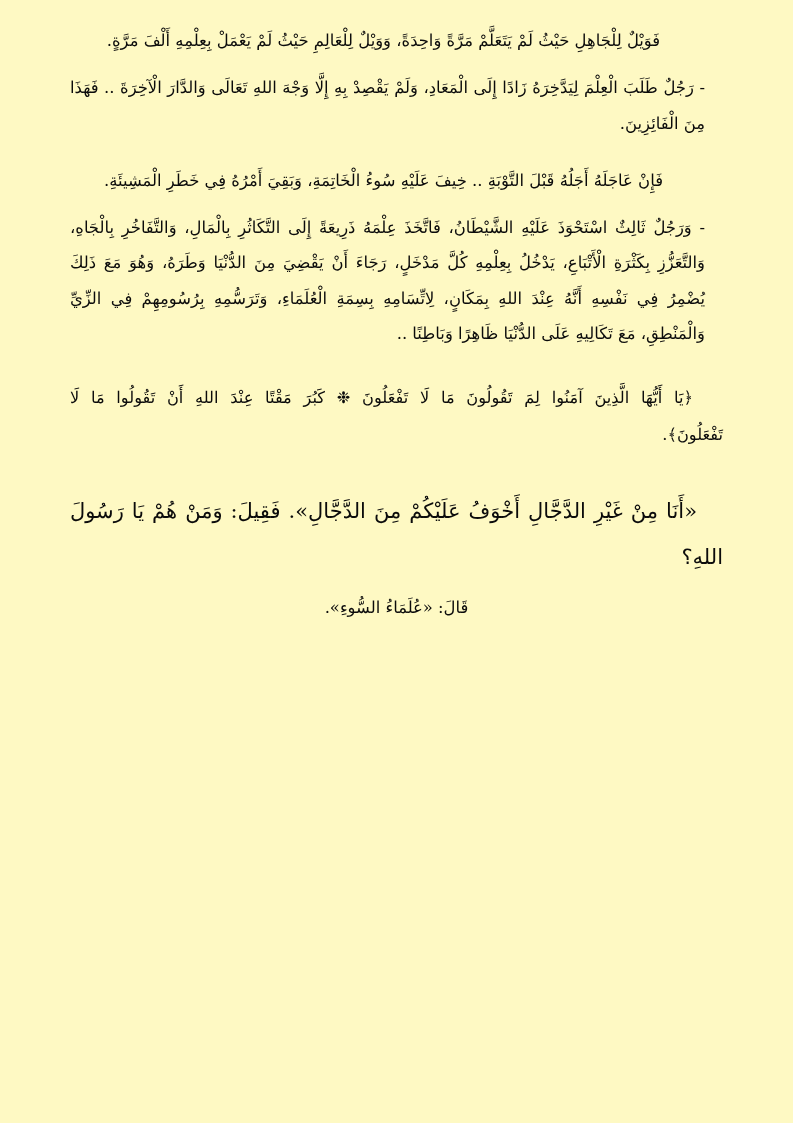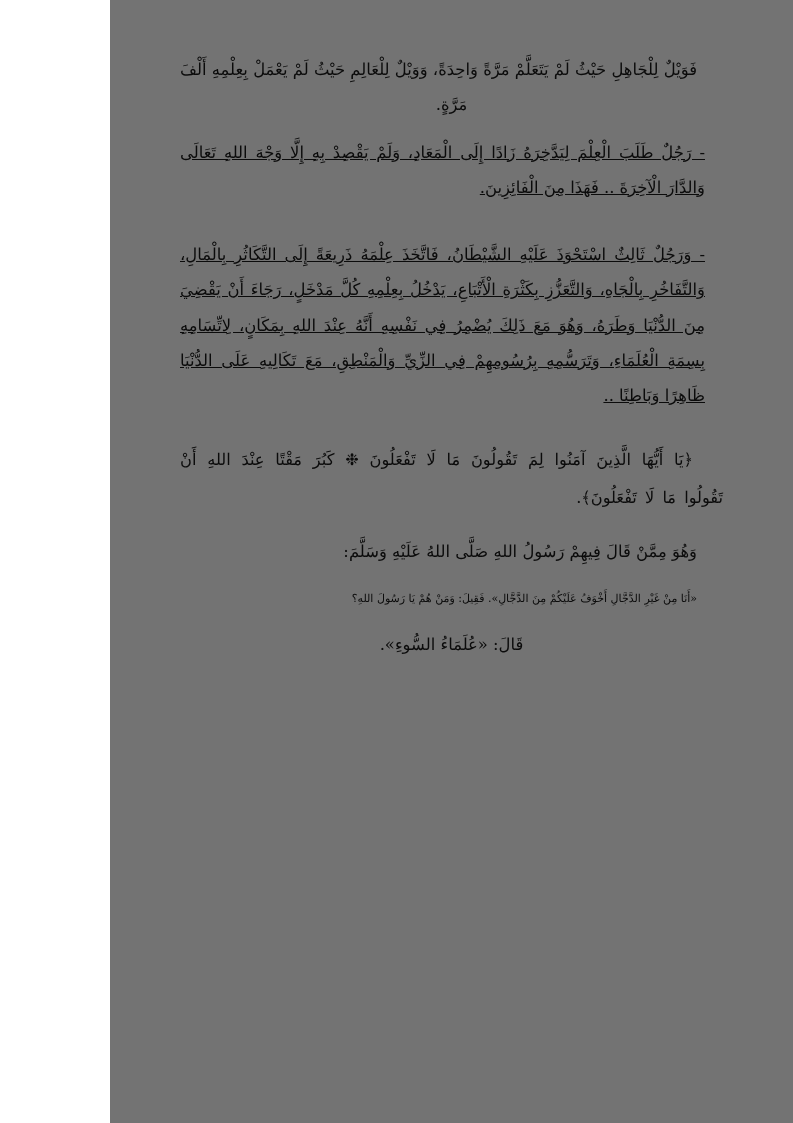--- a/index.html
+++ b/index.html
@@ -8,25 +8,25 @@
     background: #ffffff;
   }
   body {
     width: 793px;
     height: 1123px;
     font-family: "DejaVu Serif", "Liberation Serif", serif;
     color: #0b0b0b;
   }
   .page {
     position: relative;
-    width: 683px;
+    width: 793px;
     height: 1123px;
-    background: #737373;
+    background: #fef9c3;
     box-sizing: border-box;
-    padding: 52px 70px 40px 70px;
+    padding: 23px 70px 40px 70px;
     overflow: hidden;
   }
   .doc-body {
     direction: rtl;
     text-align: justify;
     text-align-last: center;
     font-size: 16.5px;
     line-height: 2.2;
   }
   .para {
@@ -41,85 +41,84 @@
   }
   .para.no-indent {
     text-indent: 0;
   }
   .para.center-last {
     text-align-last: center;
   }
   .para.dash {
     text-indent: 0;
     padding-right: 18px;
-    text-decoration: underline;
   }
   .quran {
     margin: 0 0 2px 0;
     direction: rtl;
     text-align: justify;
     text-align-last: right;
     text-indent: 30px;
     font-size: 16.2px;
     line-height: 2.3;
     word-spacing: 3px;
   }
   .hadith {
     margin: 0 0 2px 0;
     direction: rtl;
     text-align: justify;
     text-align-last: right;
     text-indent: 26px;
-    font-size: 11px;
+    font-size: 21px;
     line-height: 2.2;
   }
   .spacer-sm { height: 10px; }
   .spacer-md { height: 16px; }
   .tail-line {
     direction: rtl;
     text-align: center;
     font-size: 16.4px;
     line-height: 2.2;
-    margin: 16px;
+    margin: 10px;
   }
 </style>
 </head>
 <body>
 
 <div class="page">
   <div class="doc-body">
 
     <p class="para center-last">فَوَيْلٌ لِلْجَاهِلِ حَيْثُ لَمْ يَتَعَلَّمْ مَرَّةً وَاحِدَةً، وَوَيْلٌ لِلْعَالِمِ حَيْثُ لَمْ يَعْمَلْ بِعِلْمِهِ أَلْفَ مَرَّةٍ.</p>
 
 
     <div class="spacer-sm"></div>
 
     <p class="para dash">- رَجُلٌ طَلَبَ الْعِلْمَ لِيَدَّخِرَهُ زَادًا إِلَى الْمَعَادِ، وَلَمْ يَقْصِدْ بِهِ إِلَّا وَجْهَ اللهِ تَعَالَى وَالدَّارَ الْآخِرَةَ .. فَهَذَا مِنَ الْفَائِزِينَ.</p>
 
     <div class="spacer-sm"></div>
 
 
     <div class="spacer-sm"></div>
 
+    <p class="para center-last">فَإِنْ عَاجَلَهُ أَجَلُهُ قَبْلَ التَّوْبَةِ .. خِيفَ عَلَيْهِ سُوءُ الْخَاتِمَةِ، وَبَقِيَ أَمْرُهُ فِي خَطَرِ الْمَشِيئَةِ.</p>
 
 
     <div class="spacer-sm"></div>
 
     <p class="para dash">- وَرَجُلٌ ثَالِثٌ اسْتَحْوَذَ عَلَيْهِ الشَّيْطَانُ، فَاتَّخَذَ عِلْمَهُ ذَرِيعَةً إِلَى التَّكَاثُرِ بِالْمَالِ، وَالتَّفَاخُرِ بِالْجَاهِ، وَالتَّعَزُّزِ بِكَثْرَةِ الْأَتْبَاعِ، يَدْخُلُ بِعِلْمِهِ كُلَّ مَدْخَلٍ، رَجَاءَ أَنْ يَقْضِيَ مِنَ الدُّنْيَا وَطَرَهُ، وَهُوَ مَعَ ذَلِكَ يُضْمِرُ فِي نَفْسِهِ أَنَّهُ عِنْدَ اللهِ بِمَكَانٍ، لِاتِّسَامِهِ بِسِمَةِ الْعُلَمَاءِ، وَتَرَسُّمِهِ بِرُسُومِهِمْ فِي الزِّيِّ وَالْمَنْطِقِ، مَعَ تَكَالِيهِ عَلَى الدُّنْيَا ظَاهِرًا وَبَاطِنًا ..</p>
 
     <div class="spacer-sm"></div>
 
 
     <div class="spacer-md"></div>
 
     <p class="quran">﴿يَا أَيُّهَا الَّذِينَ آمَنُوا لِمَ تَقُولُونَ مَا لَا تَفْعَلُونَ ❉ كَبُرَ مَقْتًا عِنْدَ اللهِ أَنْ تَقُولُوا مَا لَا تَفْعَلُونَ﴾.</p>
 
     <div class="spacer-md"></div>
 
-    <p class="para no-indent" style="text-indent:26px;">وَهُوَ مِمَّنْ قَالَ فِيهِمْ رَسُولُ اللهِ صَلَّى اللهُ عَلَيْهِ وَسَلَّمَ:</p>
 
     <div class="spacer-md"></div>
 
     <p class="hadith">«أَنَا مِنْ غَيْرِ الدَّجَّالِ أَخْوَفُ عَلَيْكُمْ مِنَ الدَّجَّالِ». فَقِيلَ: وَمَنْ هُمْ يَا رَسُولَ اللهِ؟</p>
 
     <p class="tail-line">قَالَ: «عُلَمَاءُ السُّوءِ».</p>
 
   </div>
 </div>
 

